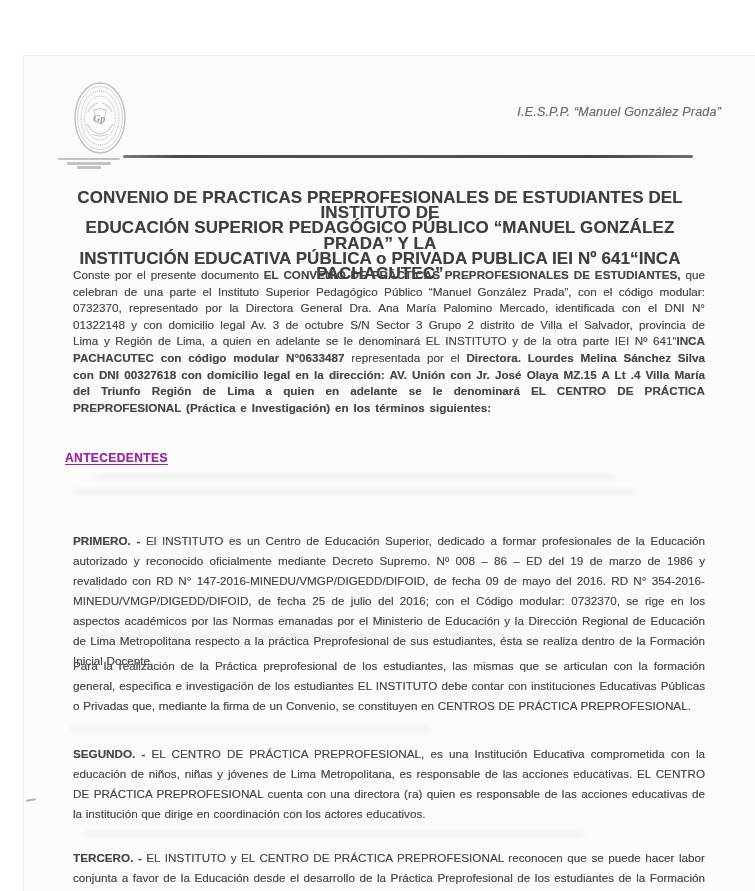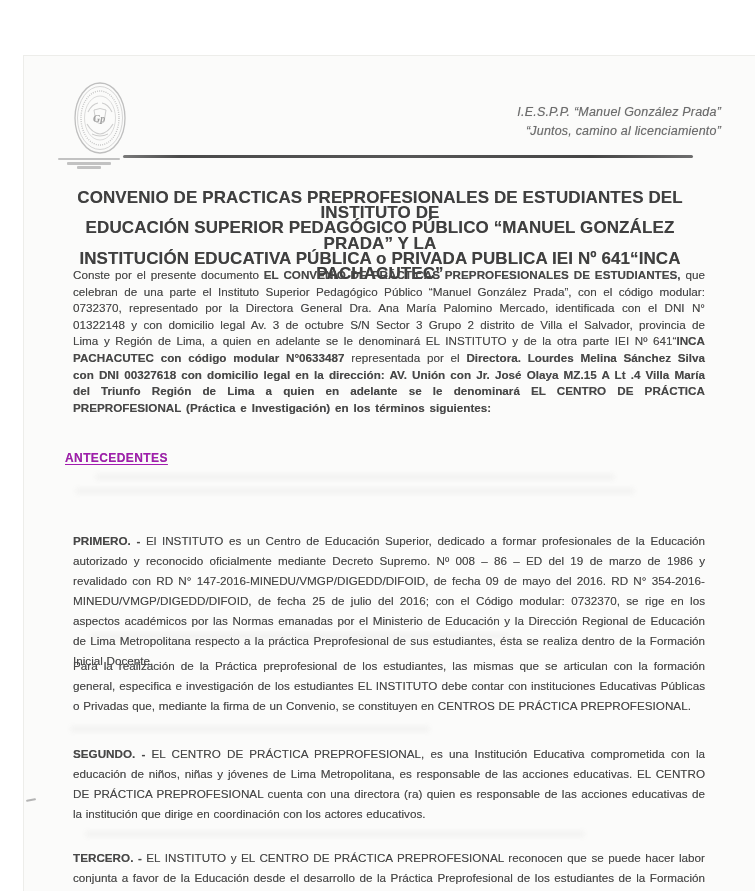--- a/index.html
+++ b/index.html
@@ -72,21 +72,20 @@
     </svg>
   </div>
   <div class="seal-caption">
     <i class="l1"></i>
       <i class="l2"></i>
       <i class="l3"></i>
   </div>
 
   <div class="letterhead">
     <div>I.E.S.P.P. “Manuel González Prada”</div>
-    <div>“Juntos, camino al licenciamiento”</div>
   </div>
 
   <div class="rule"></div>
 
   <div class="title">
     <div>CONVENIO DE PRACTICAS PREPROFESIONALES DE ESTUDIANTES DEL INSTITUTO DE</div>
     <div>EDUCACIÓN SUPERIOR PEDAGÓGICO PÚBLICO “MANUEL GONZÁLEZ PRADA” Y LA</div>
     <div>INSTITUCIÓN EDUCATIVA PÚBLICA o PRIVADA PUBLICA IEI Nº 641“INCA PACHACUTEC”</div>
   </div>
 

